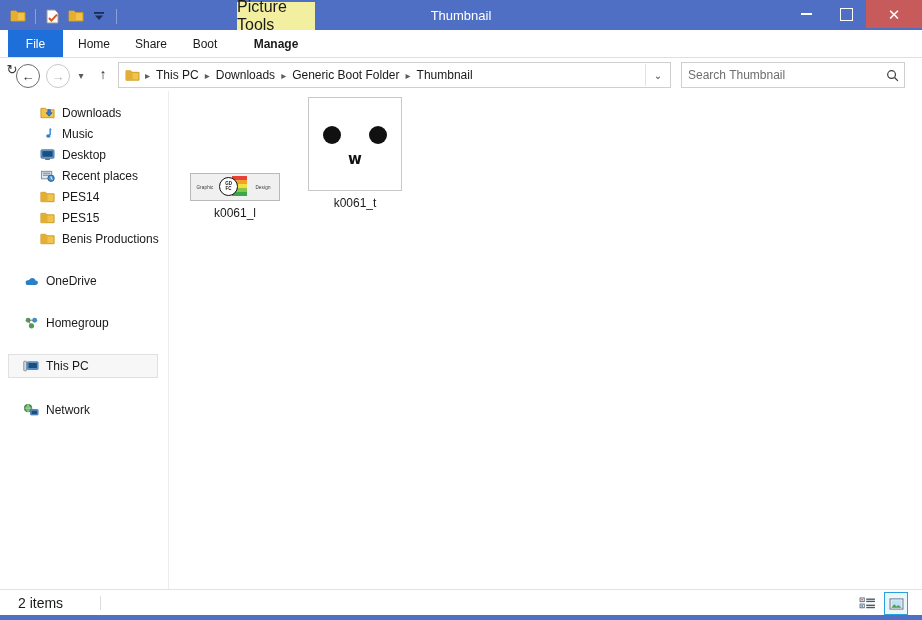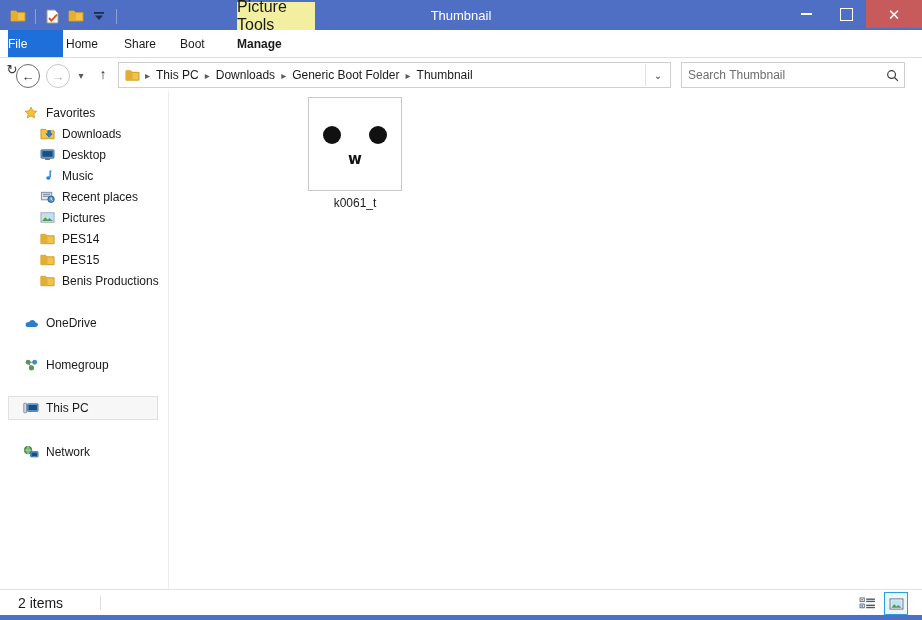--- a/index.html
+++ b/index.html
@@ -24,21 +24,21 @@
   .ctrl .bar{width:11px;height:1.5px;background:#fff;}
   .ctrl .sq{width:11px;height:11px;border:1.5px solid #fff;}
   .ctrl .x{font-size:15px;line-height:1;}
 
   
   .pictools{position:absolute;left:237px;top:2px;width:78px;height:28px;background:#f2f0a0;
     display:flex;align-items:center;justify-content:center;font-size:16px;color:#1a1a1a;}
 
   
   .tabbar{position:absolute;left:0;top:30px;width:922px;height:28px;background:#fff;}
-  .tab{position:absolute;top:0;height:28px;line-height:28px;text-align:left;font-size:12px;color:#1a1a1a;}
+  .tab{position:absolute;top:0;height:28px;line-height:28px;text-align:center;font-size:12px;color:#1a1a1a;}
   .tab.file{left:8px;width:55px;background:#1e6fd9;color:#fff;}
   .tab.home{left:66px;width:56px;}
   .tab.share{left:124px;width:54px;}
   .tab.view{left:180px;width:50px;}
   .tab.manage{left:237px;width:78px;font-weight:bold;}
   .ribbon-right{position:absolute;right:6px;top:30px;height:28px;display:flex;align-items:center;gap:10px;}
   .chev{color:#3b3b3b;font-size:11px;}
   .helpicon{width:16px;height:16px;border-radius:50%;background:#1e8bd0;color:#fff;font-size:11px;
     display:flex;align-items:center;justify-content:center;font-weight:bold;}
   .tabbar-underline{position:absolute;left:0;top:57px;width:922px;height:1px;background:#dfdfdf;}
@@ -219,85 +219,66 @@
       </div>
     </div>
   </div>
 
   <div class="body">
 
     <div class="navpane">
 
       <div style="height:11px;"></div>
 
-      <div class="navitem root">
-        <span class="ic">
-          <svg width="14" height="14" viewBox="0 0 16 16">
-            <path d="M8 1.2l2 4.3 4.6.5-3.4 3.1 1 4.5L8 11.3 3.8 13.6l1-4.5L1.4 6l4.6-.5z" fill="#f5c23c" stroke="#d89b1c" stroke-width="1"></path>
-          </svg>
-        </span>
-        <span class="navlabel">Favorites</span>
-      </div>
 
       <div class="navitem child">
         <span class="ic">
           <svg width="15" height="14" viewBox="0 0 16 14">
             <path d="M1 2h5l1.4 1.6H15V12H1z" fill="#f3c24b" stroke="#c99a22" stroke-width="1"></path>
             <path d="M8.4 3.4h2.6v3.4h2L9.7 10.4 6.4 6.8h2z" fill="#2f7fd0" stroke="#1d5fa8" stroke-width=".8"></path>
           </svg>
         </span>
         <span class="navlabel">Downloads</span>
+      </div>
+
+      <div class="navitem child">
+        <span class="ic">
+          <svg width="14" height="14" viewBox="0 0 16 16">
+            <path d="M11.6 1.6v7.6" stroke="#2f7fd0" stroke-width="1.6" fill="none"></path>
+            <path d="M11.6 1.6c1.2.5 2.3.9 2.6 2.2-.9-.6-1.7-.9-2.6-1.1z" fill="#2f7fd0"></path>
+            <ellipse cx="9.6" cy="10.2" rx="2.5" ry="2" fill="#2f7fd0"></ellipse>
+          </svg>
+        </span>
+        <span class="navlabel">Music</span>
       </div>
 
       <div class="navitem child">
         <span class="ic">
           <svg width="15" height="13" viewBox="0 0 16 14">
             <rect x="1" y="2" width="14" height="9" rx="1" fill="#6fa8dc" stroke="#3b6f9e" stroke-width="1"></rect>
             <rect x="2.4" y="3.3" width="11.2" height="6.2" fill="#1b4f82"></rect>
             <rect x="5.5" y="11.4" width="5" height="1.4" fill="#5b5b5b"></rect>
           </svg>
         </span>
         <span class="navlabel">Desktop</span>
-      </div>
-
-      <div class="navitem child">
-        <span class="ic">
-          <svg width="14" height="14" viewBox="0 0 16 16">
-            <path d="M11.6 1.6v7.6" stroke="#2f7fd0" stroke-width="1.6" fill="none"></path>
-            <path d="M11.6 1.6c1.2.5 2.3.9 2.6 2.2-.9-.6-1.7-.9-2.6-1.1z" fill="#2f7fd0"></path>
-            <ellipse cx="9.6" cy="10.2" rx="2.5" ry="2" fill="#2f7fd0"></ellipse>
-          </svg>
-        </span>
-        <span class="navlabel">Music</span>
       </div>
 
       <div class="navitem child">
         <span class="ic">
           <svg width="15" height="14" viewBox="0 0 16 14">
             <rect x="1.5" y="2" width="11" height="8" fill="#dfe8f2" stroke="#7a8a9a" stroke-width="1"></rect>
             <rect x="3" y="3.4" width="8" height="1.2" fill="#7a8a9a"></rect>
             <rect x="3" y="5.6" width="8" height="1.2" fill="#7a8a9a"></rect>
             <circle cx="11.8" cy="9.4" r="3.4" fill="#4f8fcc" stroke="#2a5f90" stroke-width="1"></circle>
             <path d="M11.8 7.4v2.2l1.6 1" stroke="#fff" stroke-width="1" fill="none"></path>
           </svg>
         </span>
         <span class="navlabel">Recent places</span>
       </div>
 
-      <div class="navitem child">
-        <span class="ic">
-          <svg width="15" height="13" viewBox="0 0 16 14">
-            <rect x="1" y="2" width="14" height="10" fill="#e8eef4" stroke="#8a9aa8" stroke-width="1"></rect>
-            <rect x="2.2" y="3.2" width="11.6" height="7.6" fill="#bfe0f5"></rect>
-            <path d="M2.2 10.8l3.4-4 2.6 2.6 2-1.8 3.6 3.2z" fill="#4f9e4f"></path>
-            <circle cx="5" cy="5.2" r="1.1" fill="#f5e06b"></circle>
-          </svg>
-        </span>
-        <span class="navlabel">Pictures</span>
-      </div>
 
       <div class="navitem child">
         <span class="ic">
           <svg width="15" height="14" viewBox="0 0 16 14">
             <path d="M1 2h5l1.4 1.6H15V12H1z" fill="#f3c24b" stroke="#c99a22" stroke-width="1"></path>
             <path d="M1 2h5l1.4 1.6H8V12H1z" fill="#e3ae35"></path>
           </svg>
         </span>
         <span class="navlabel">PES14</span>
       </div>
@@ -372,20 +353,42 @@
             <rect x="9" y="7.6" width="6" height="3.8" fill="#1b4f82"></rect>
           </svg>
         </span>
         <span class="navlabel">Network</span>
       </div>
 
     </div>
 
     <div class="content">
 
+      <div class="item" style="left:11px;top:10px;">
+        <div class="thumbwrap">
+          <div class="gdthumb">
+            <div class="gd-word">Graphic</div>
+            <div class="gd-mid">
+              <div class="gd-bars">
+                <i style="top:0;width:15px;background:#e8413a;"></i>
+                <i style="top:4px;width:13px;background:#f0a22e;"></i>
+                <i style="top:8px;width:14px;background:#f3e03c;"></i>
+                <i style="top:12px;width:12px;background:#86c44a;"></i>
+                <i style="top:16px;width:15px;background:#3aa84a;"></i>
+              </div>
+              <div class="gd-emblem">
+                <span>GD</span>
+                <span>FC</span>
+              </div>
+            </div>
+            <div class="gd-word">Design</div>
+          </div>
+        </div>
+        <div class="itemlabel">k0061_l</div>
+      </div>
 
       <div class="item" style="left:131px;top:0px;">
         <div class="thumbwrap">
           <div class="facethumb">
             <div class="eye l"></div>
             <div class="eye r"></div>
             <div class="mouth">w</div>
           </div>
         </div>
         <div class="itemlabel">k0061_t</div>

